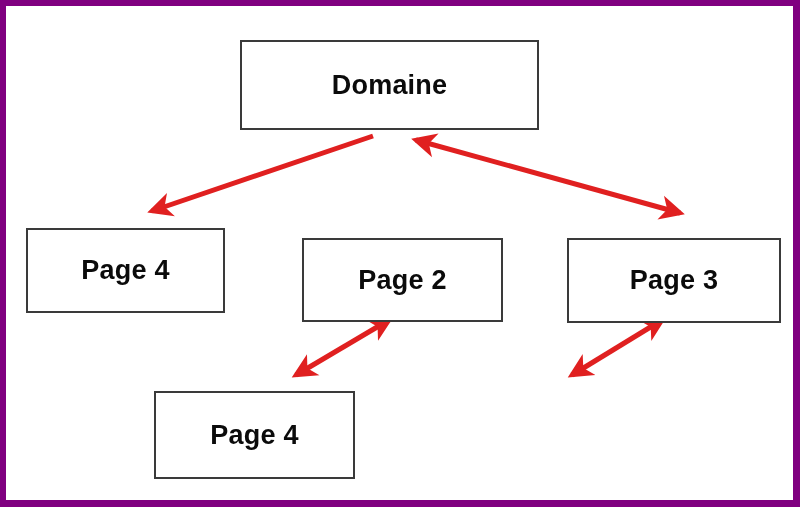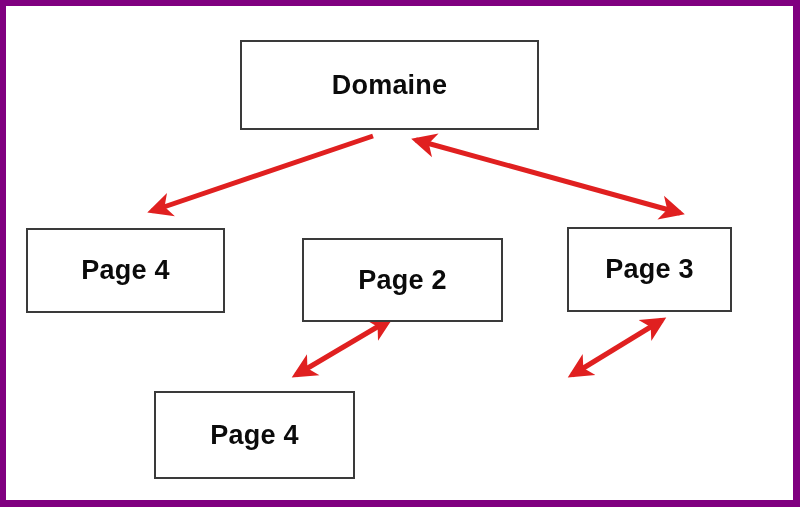--- a/index.html
+++ b/index.html
@@ -94,21 +94,21 @@
   </div>
 
   <div class="node-box" style="left:26px; top:228px; width:199px; height:85px;">
     <span class="node-label">Page 4</span>
   </div>
 
   <div class="node-box" style="left:302px; top:228px; width:201px; height:84px;margin-top:10px;">
     <span class="node-label">Page 2</span>
   </div>
 
-  <div class="node-box" style="left:567px; top:227px; width:165px; height:85px;">
+  <div class="node-box" style="left:567px; top:238px; width:214px; height:85px;">
     <span class="node-label">Page 3</span>
   </div>
 
   <div class="node-box" style="left:154px; top:391px; width:201px; height:88px;">
     <span class="node-label">Page 4</span>
   </div>
 
 
   <div class="frame-border"></div>
 

